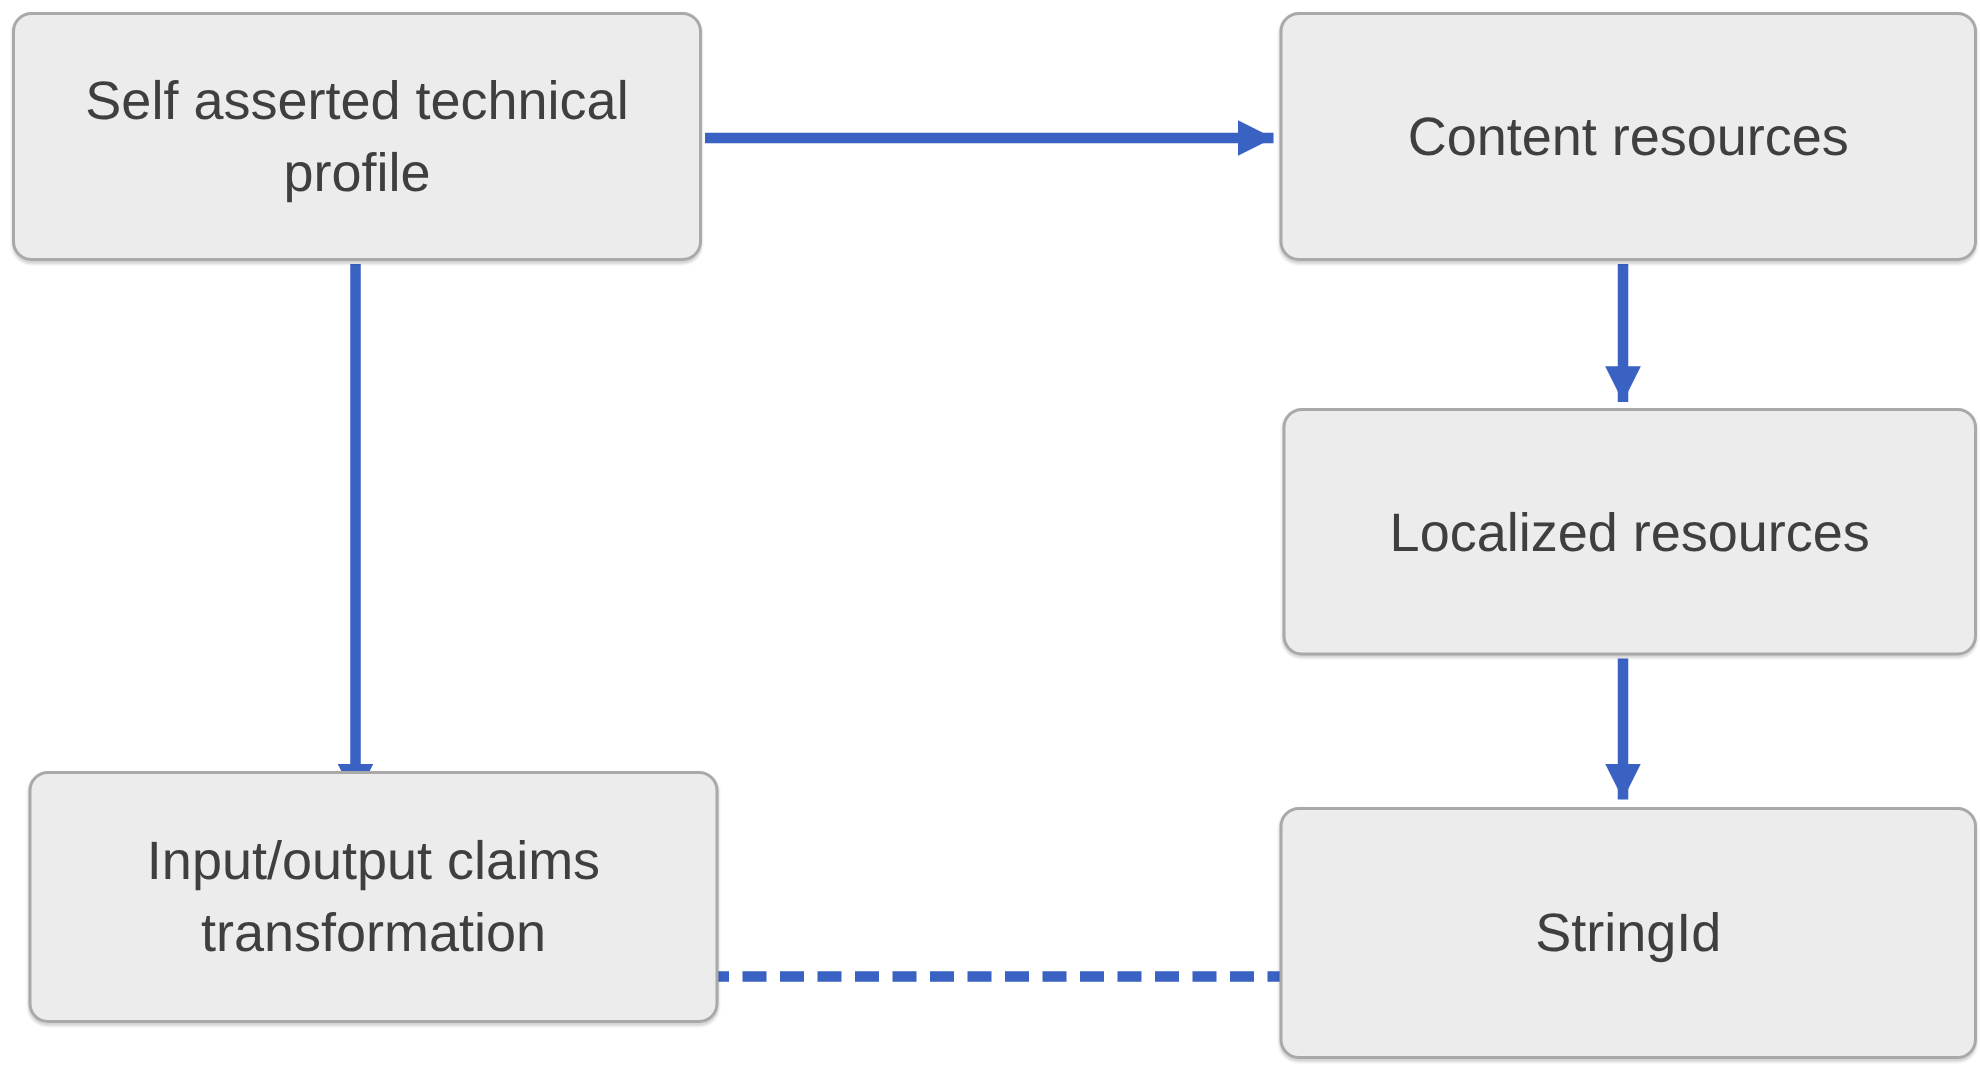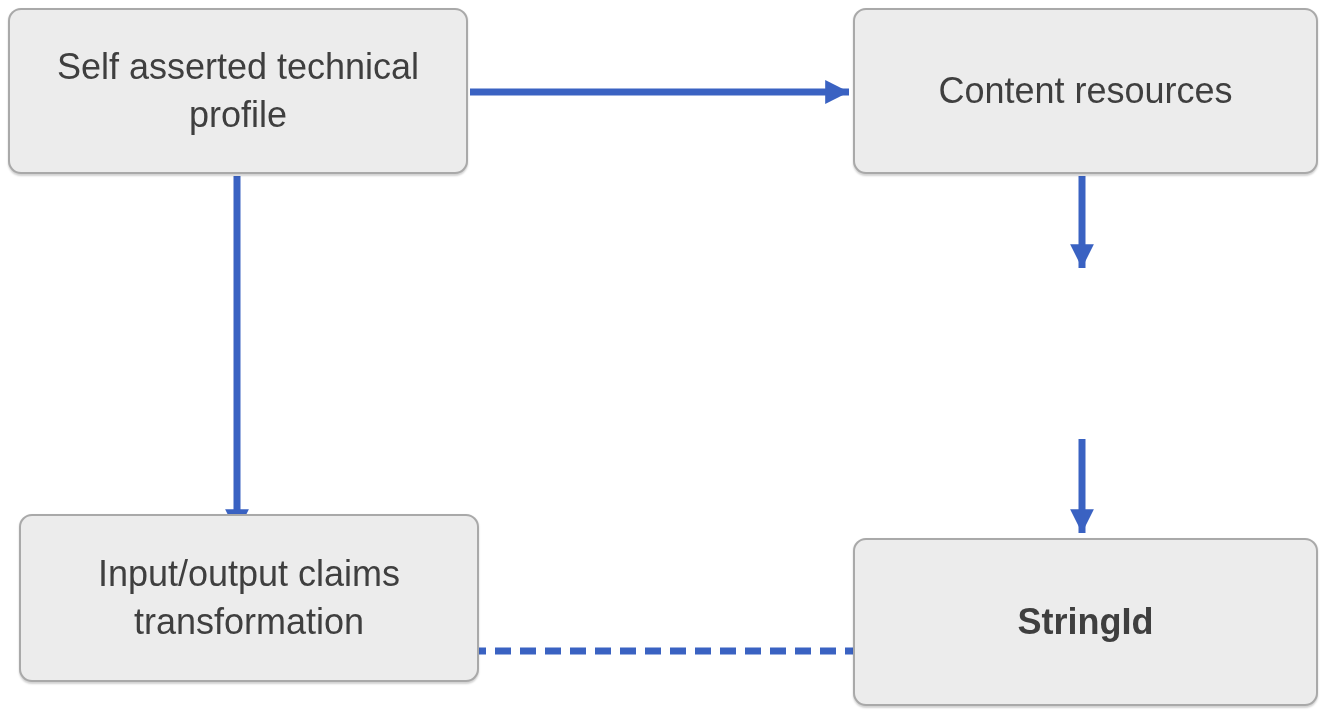--- a/index.html
+++ b/index.html
@@ -31,21 +31,21 @@
     font-size: 36px;
     line-height: 1.32;
     padding: 8px 30px;
   }
   .n-self-asserted        { left: 8px;   top: 8px;   width: 460px; height: 166px; }
   .n-content-definition   { left: 853px; top: 8px;   width: 465px; height: 166px; }
   .n-localized-resources  { left: 855px; top: 272px; width: 463px; height: 165px; }
   .n-claims-transformation{ left: 8px;   top: 514px; width: 460px; height: 168px; margin-left: 11px; }
   .n-localized-string     { left: 853px; top: 538px; width: 465px; height: 168px; }
   .n-localized-string .line { display: block; }
-  .n-localized-string .line-bold { display: block; font-weight: bold; }
+  .n-localized-string .line-bold { display: block; font-weight: normal; }
 
   svg.edges {
     position: absolute;
     left: 0; top: 0;
     width: 1320px;
     height: 716px;
     pointer-events: none;
   }
   .edge {
     stroke: var(--arrow, #3A62C2);
@@ -80,20 +80,23 @@
   </svg>
 
   <div class="node n-self-asserted">
     <span>Self asserted technical profile</span>
   </div>
 
   <div class="node n-content-definition">
     <span>Content resources</span>
   </div>
 
+  <div class="node n-localized-resources">
+    <span>Localized resources</span>
+  </div>
 
   <div class="node n-claims-transformation">
     <span>Input/output claims transformation</span>
   </div>
 
   <div class="node n-localized-string">
     <span class="line-bold">StringId</span>
   </div>
 
 </div>

